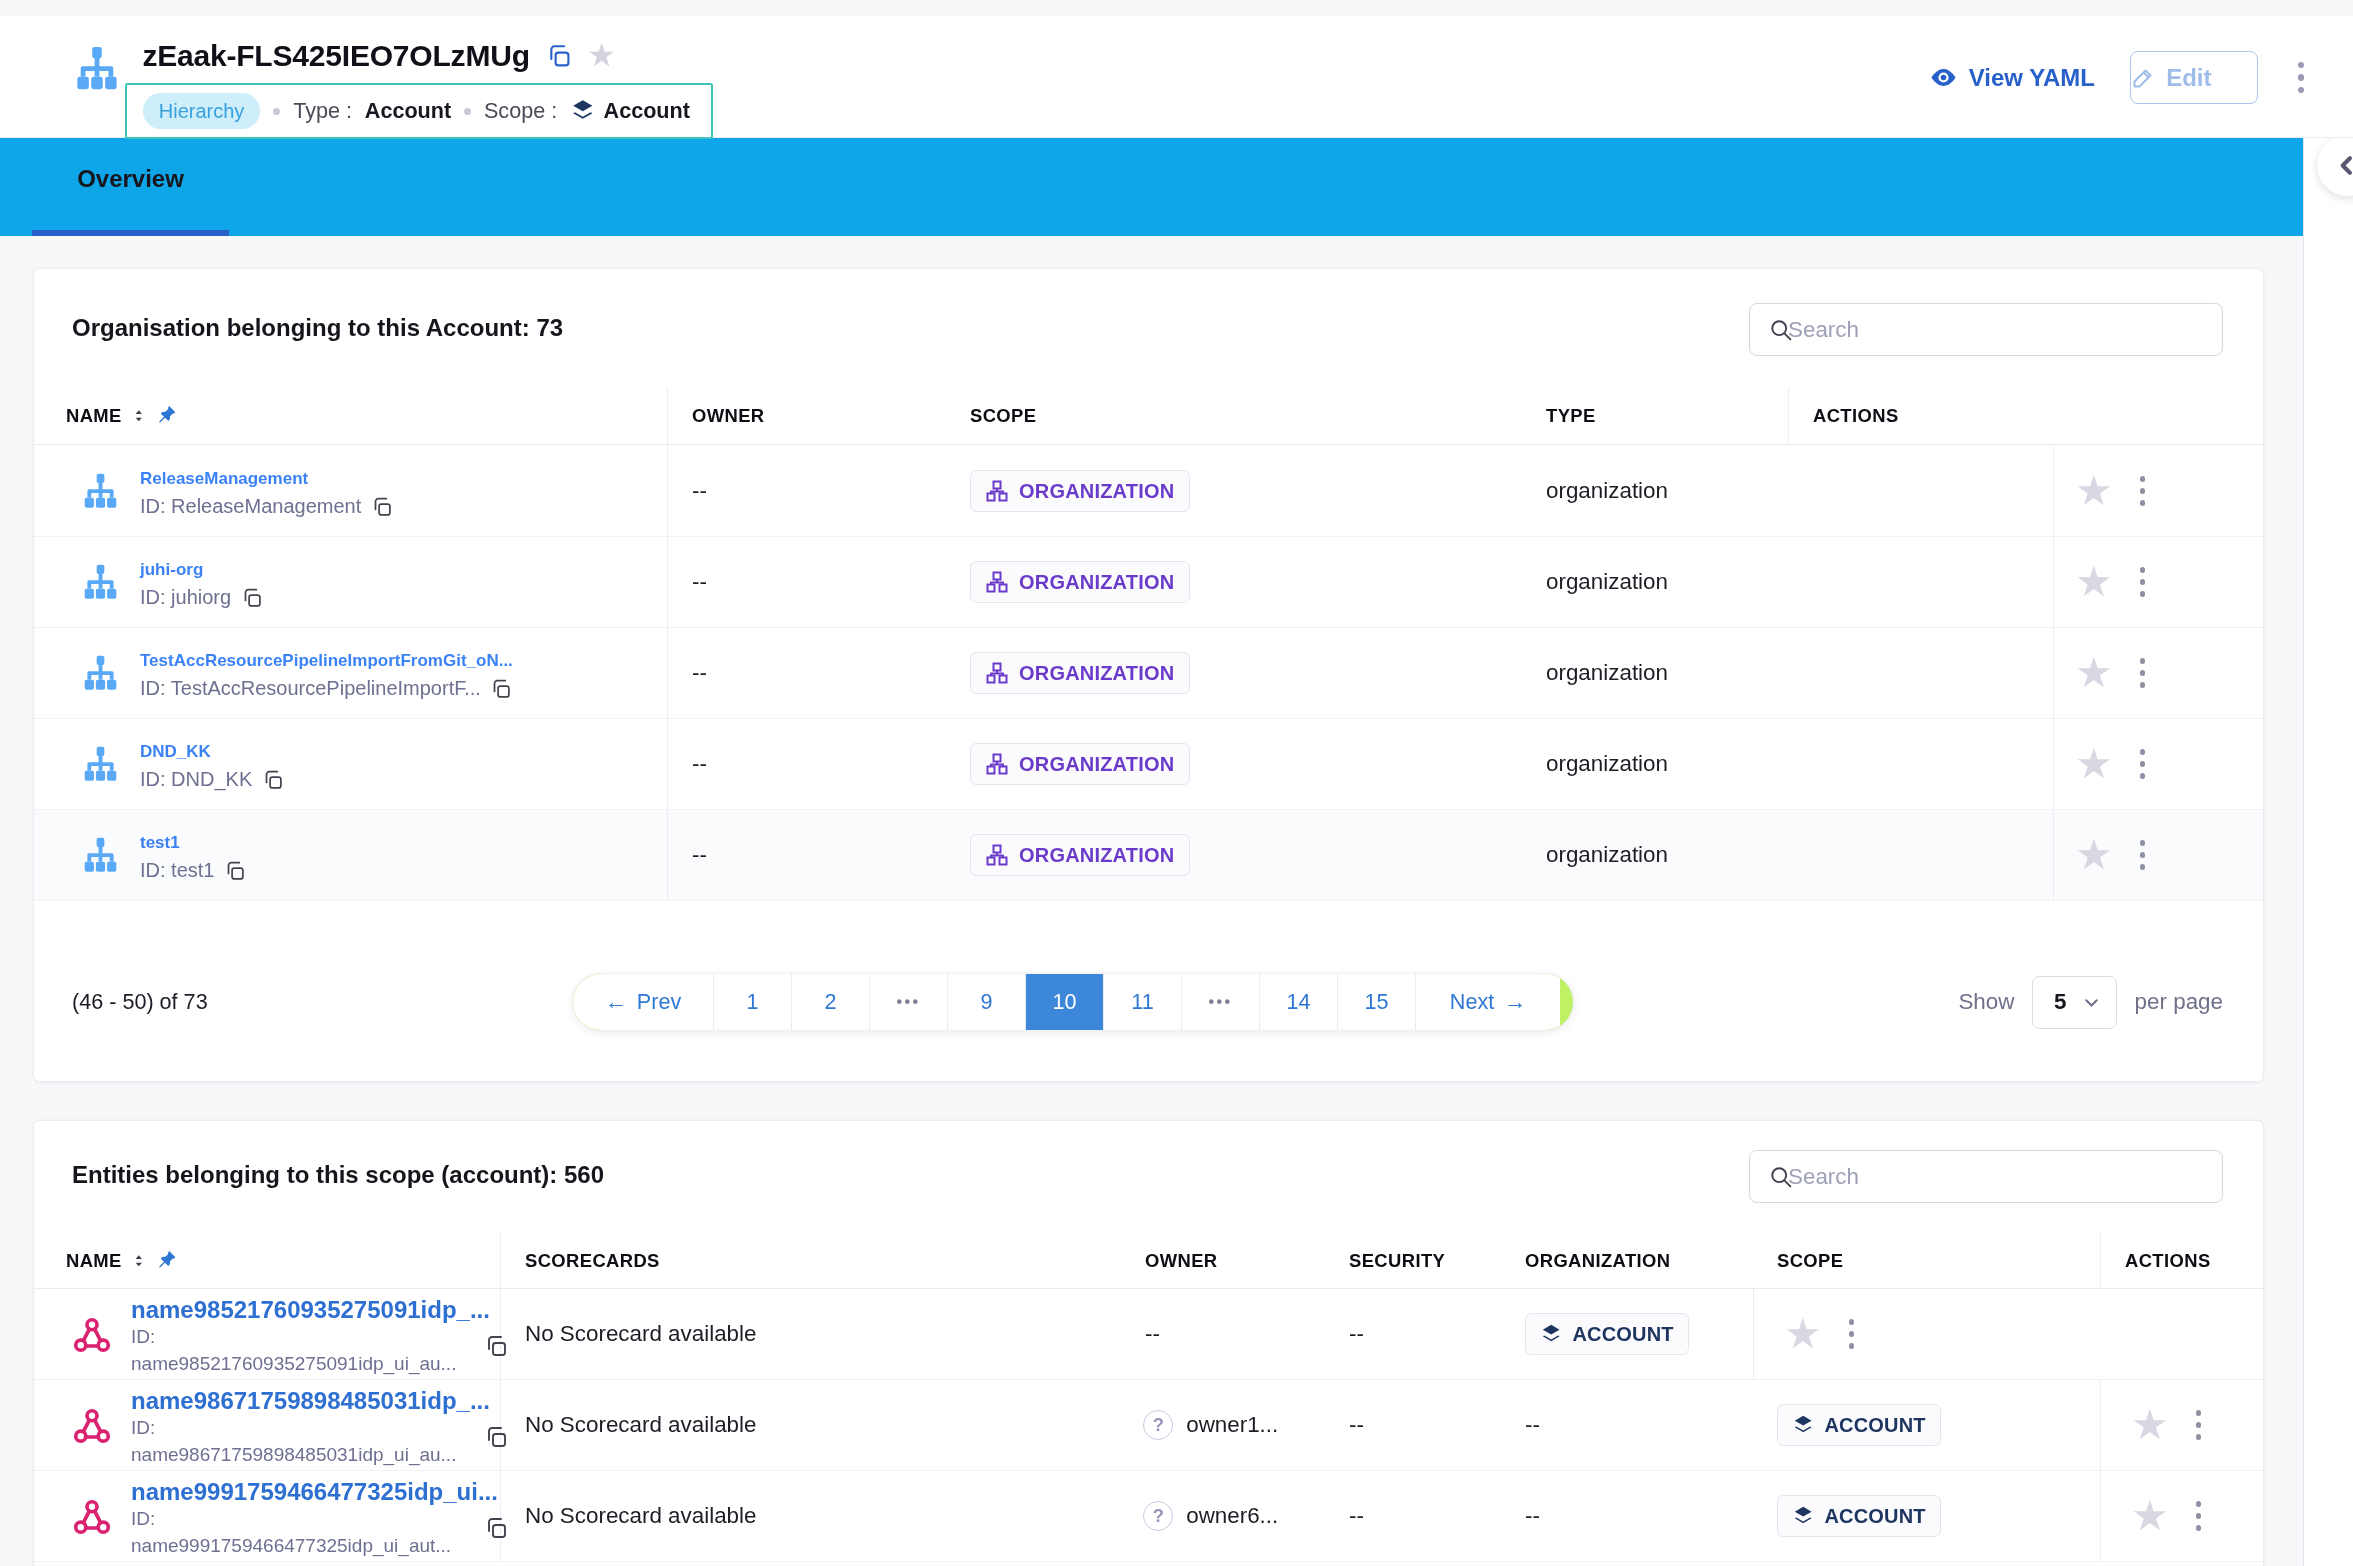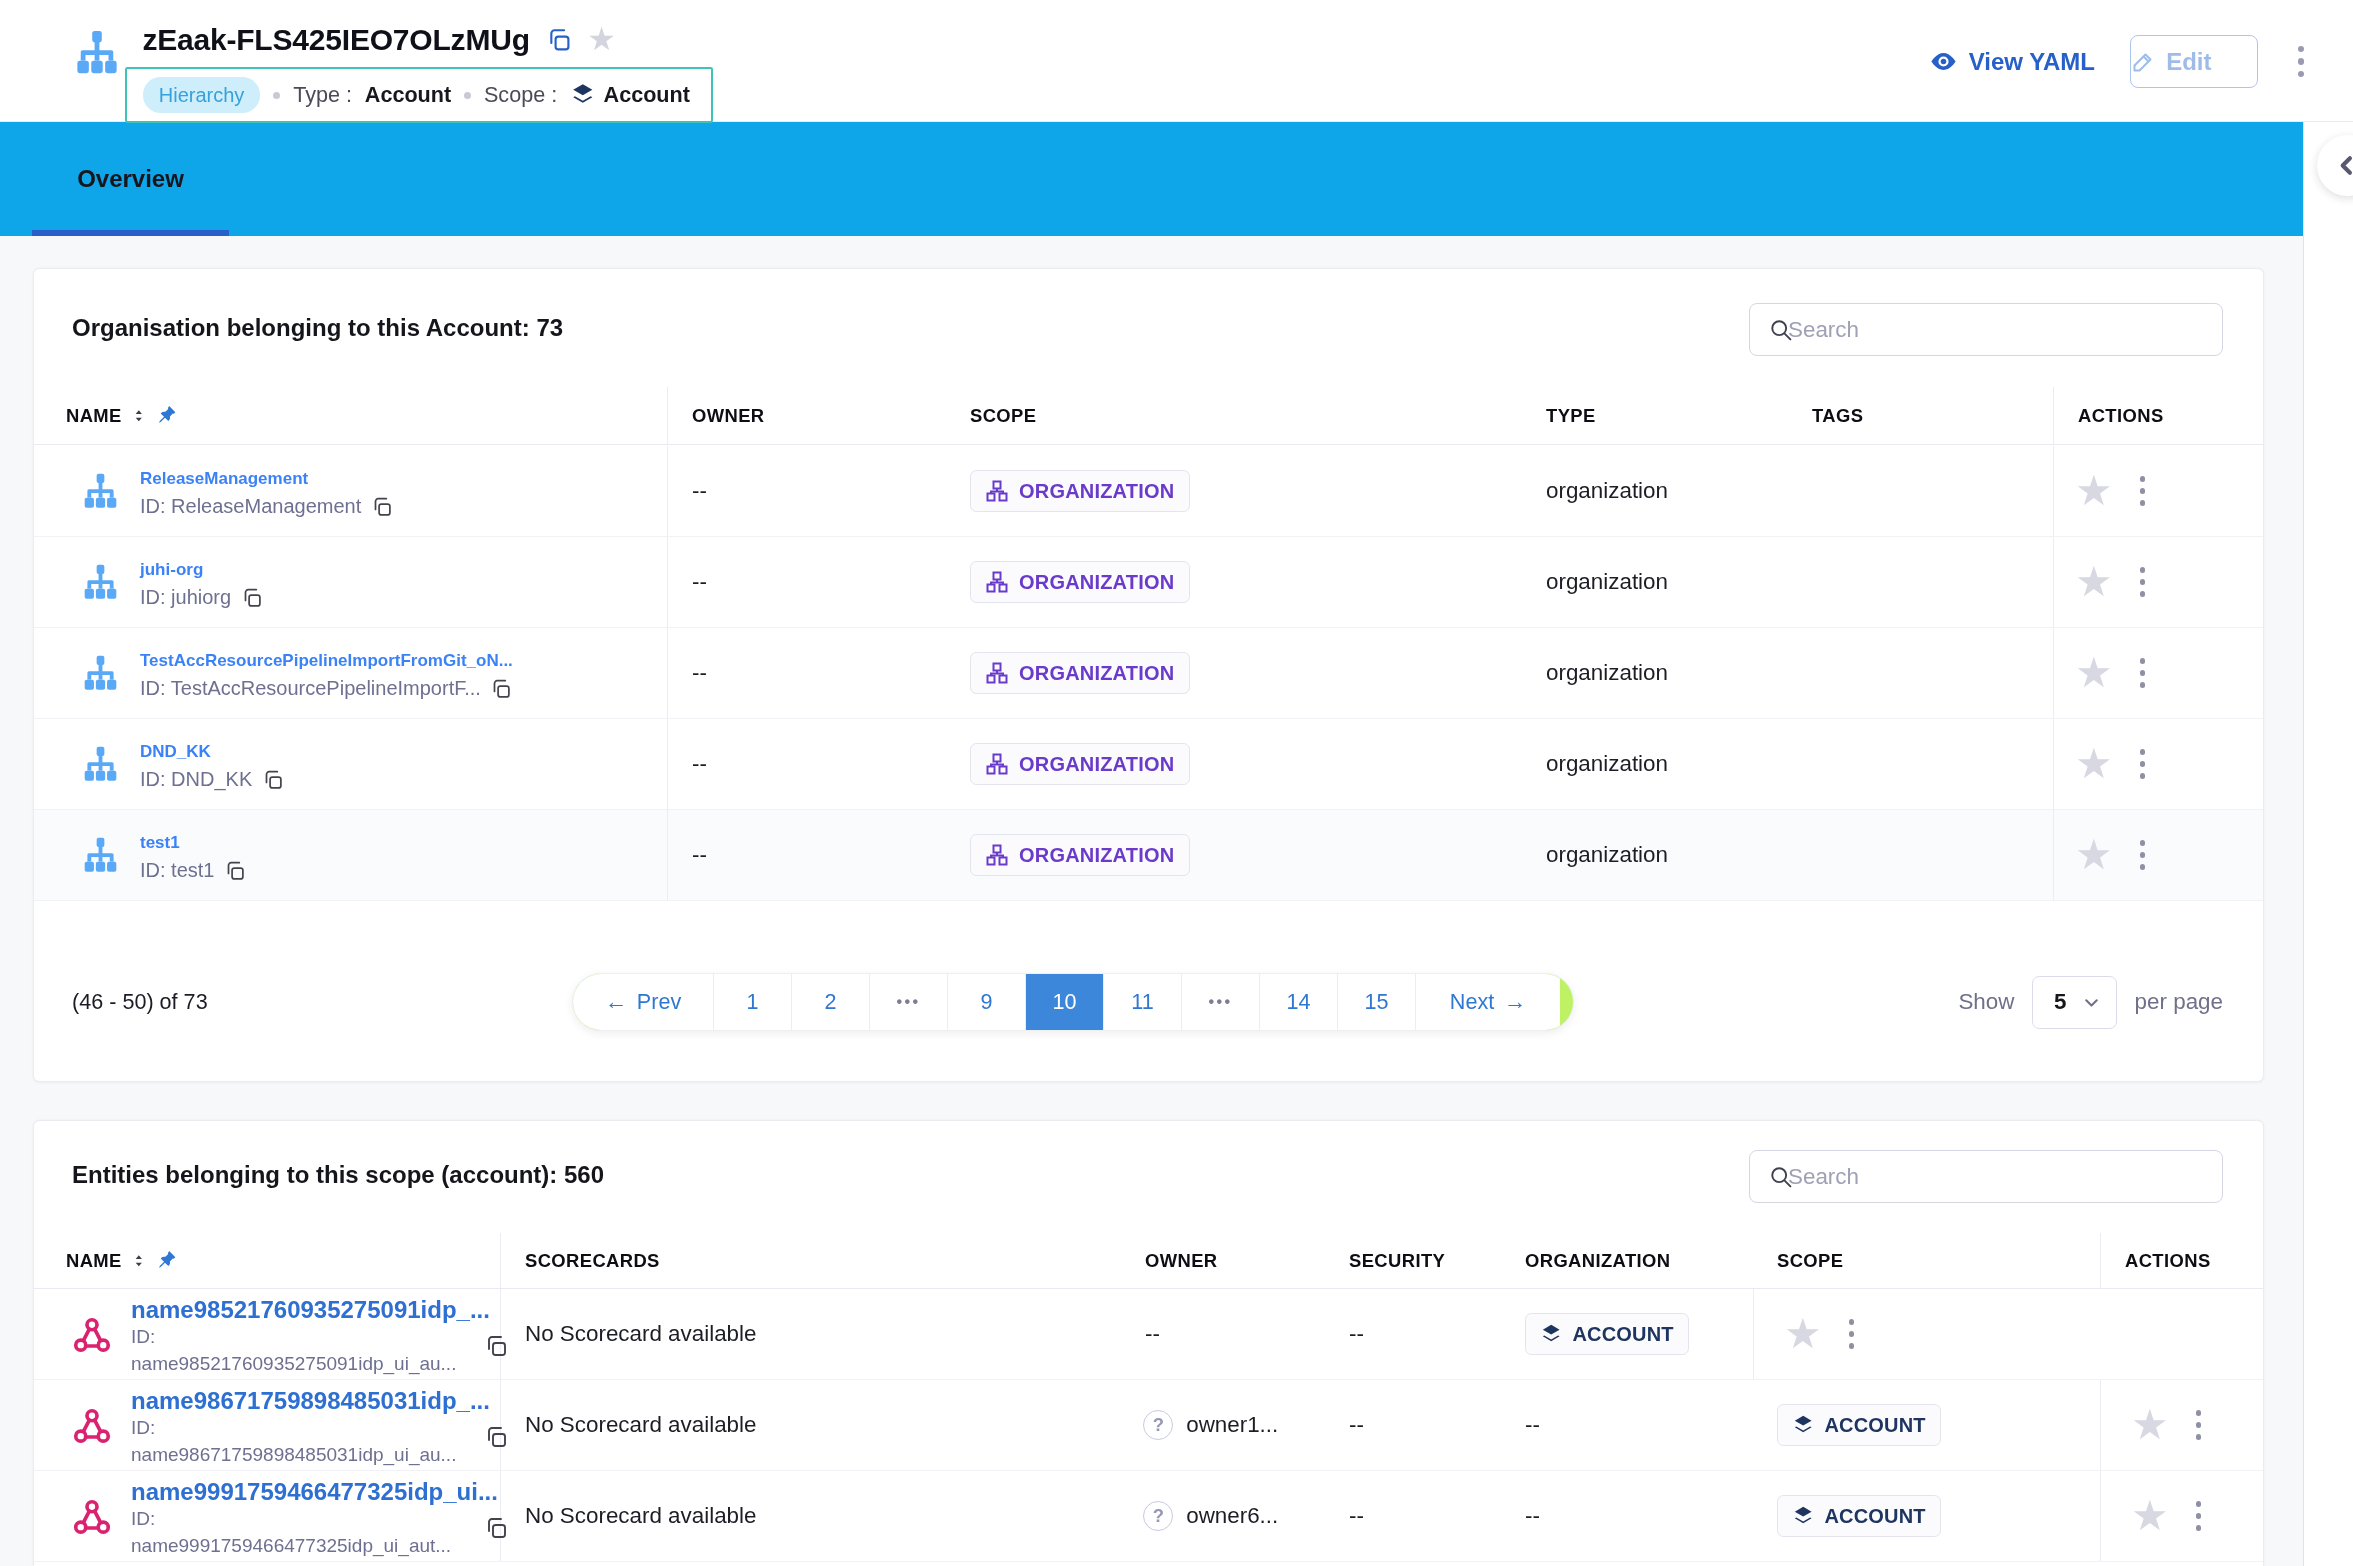--- a/index.html
+++ b/index.html
@@ -2,21 +2,21 @@
 <html style="font-size:12.8px"><head>
 <meta charset="utf-8">
 <style>
   * { margin:0; padding:0; box-sizing:border-box; }
   html,body { width:2354px; height:1567px; }
   body {
     font-family:"Liberation Sans","DejaVu Sans",sans-serif;
     background:#f7f8fa; color:#1d1d26; position:relative; overflow:hidden;
   }
   
-  .topbar { position:absolute; left:0; top:0; width:2354px; height:122px;
+  .topbar { position:absolute; left:0; top:16px; width:2354px; height:122px;
     background:#fff; border-bottom:0.8px solid #ebecf1; z-index:5; }
   .title-block { position:absolute; left:74px; top:17.6px; display:flex; }
   .hier-icon-lg { margin-top:12.8px; }
   .title-col { margin-left:22.4px; }
   .title-row { display:flex; align-items:center; gap:16px; height:45px; }
   .page-title { font-size:30px; font-weight:700; color:#101018; letter-spacing:-0.2px; }
   .star-lg { font-size:32px; color:#d4d4df; line-height:1; margin-top:-3.2px; }
   .meta-box { margin-top:4.8px; margin-left:-17.6px; display:flex; align-items:center; gap:12.8px;
     border:2.4px solid #3ec3b9; border-radius:2.4px; padding:8px 21px 8px 16px; width:max-content; }
   .badge-hier { background:#cfeefc; color:#36a1da; font-size:20px; font-weight:500;
@@ -232,23 +232,20 @@
     <div class="th">
         <span>OWNER</span>
       </div>
     <div class="th">
         <span>SCOPE</span>
       </div>
     <div class="th">
         <span>TYPE</span>
       </div>
     <div class="th">
-        <span>TAGS</span>
-      </div>
-    <div class="th">
         <span>ACTIONS</span>
       </div>
   </div>
 
   <div class="rows">
 
     <div class="trow t1-grid">
       <div class="cell name-cell">
         <svg viewBox="0 0 48 48" width="37" height="37" fill="#5aa9f6">
             <rect x="19" y="1" width="10" height="12" rx="2.5"></rect>

